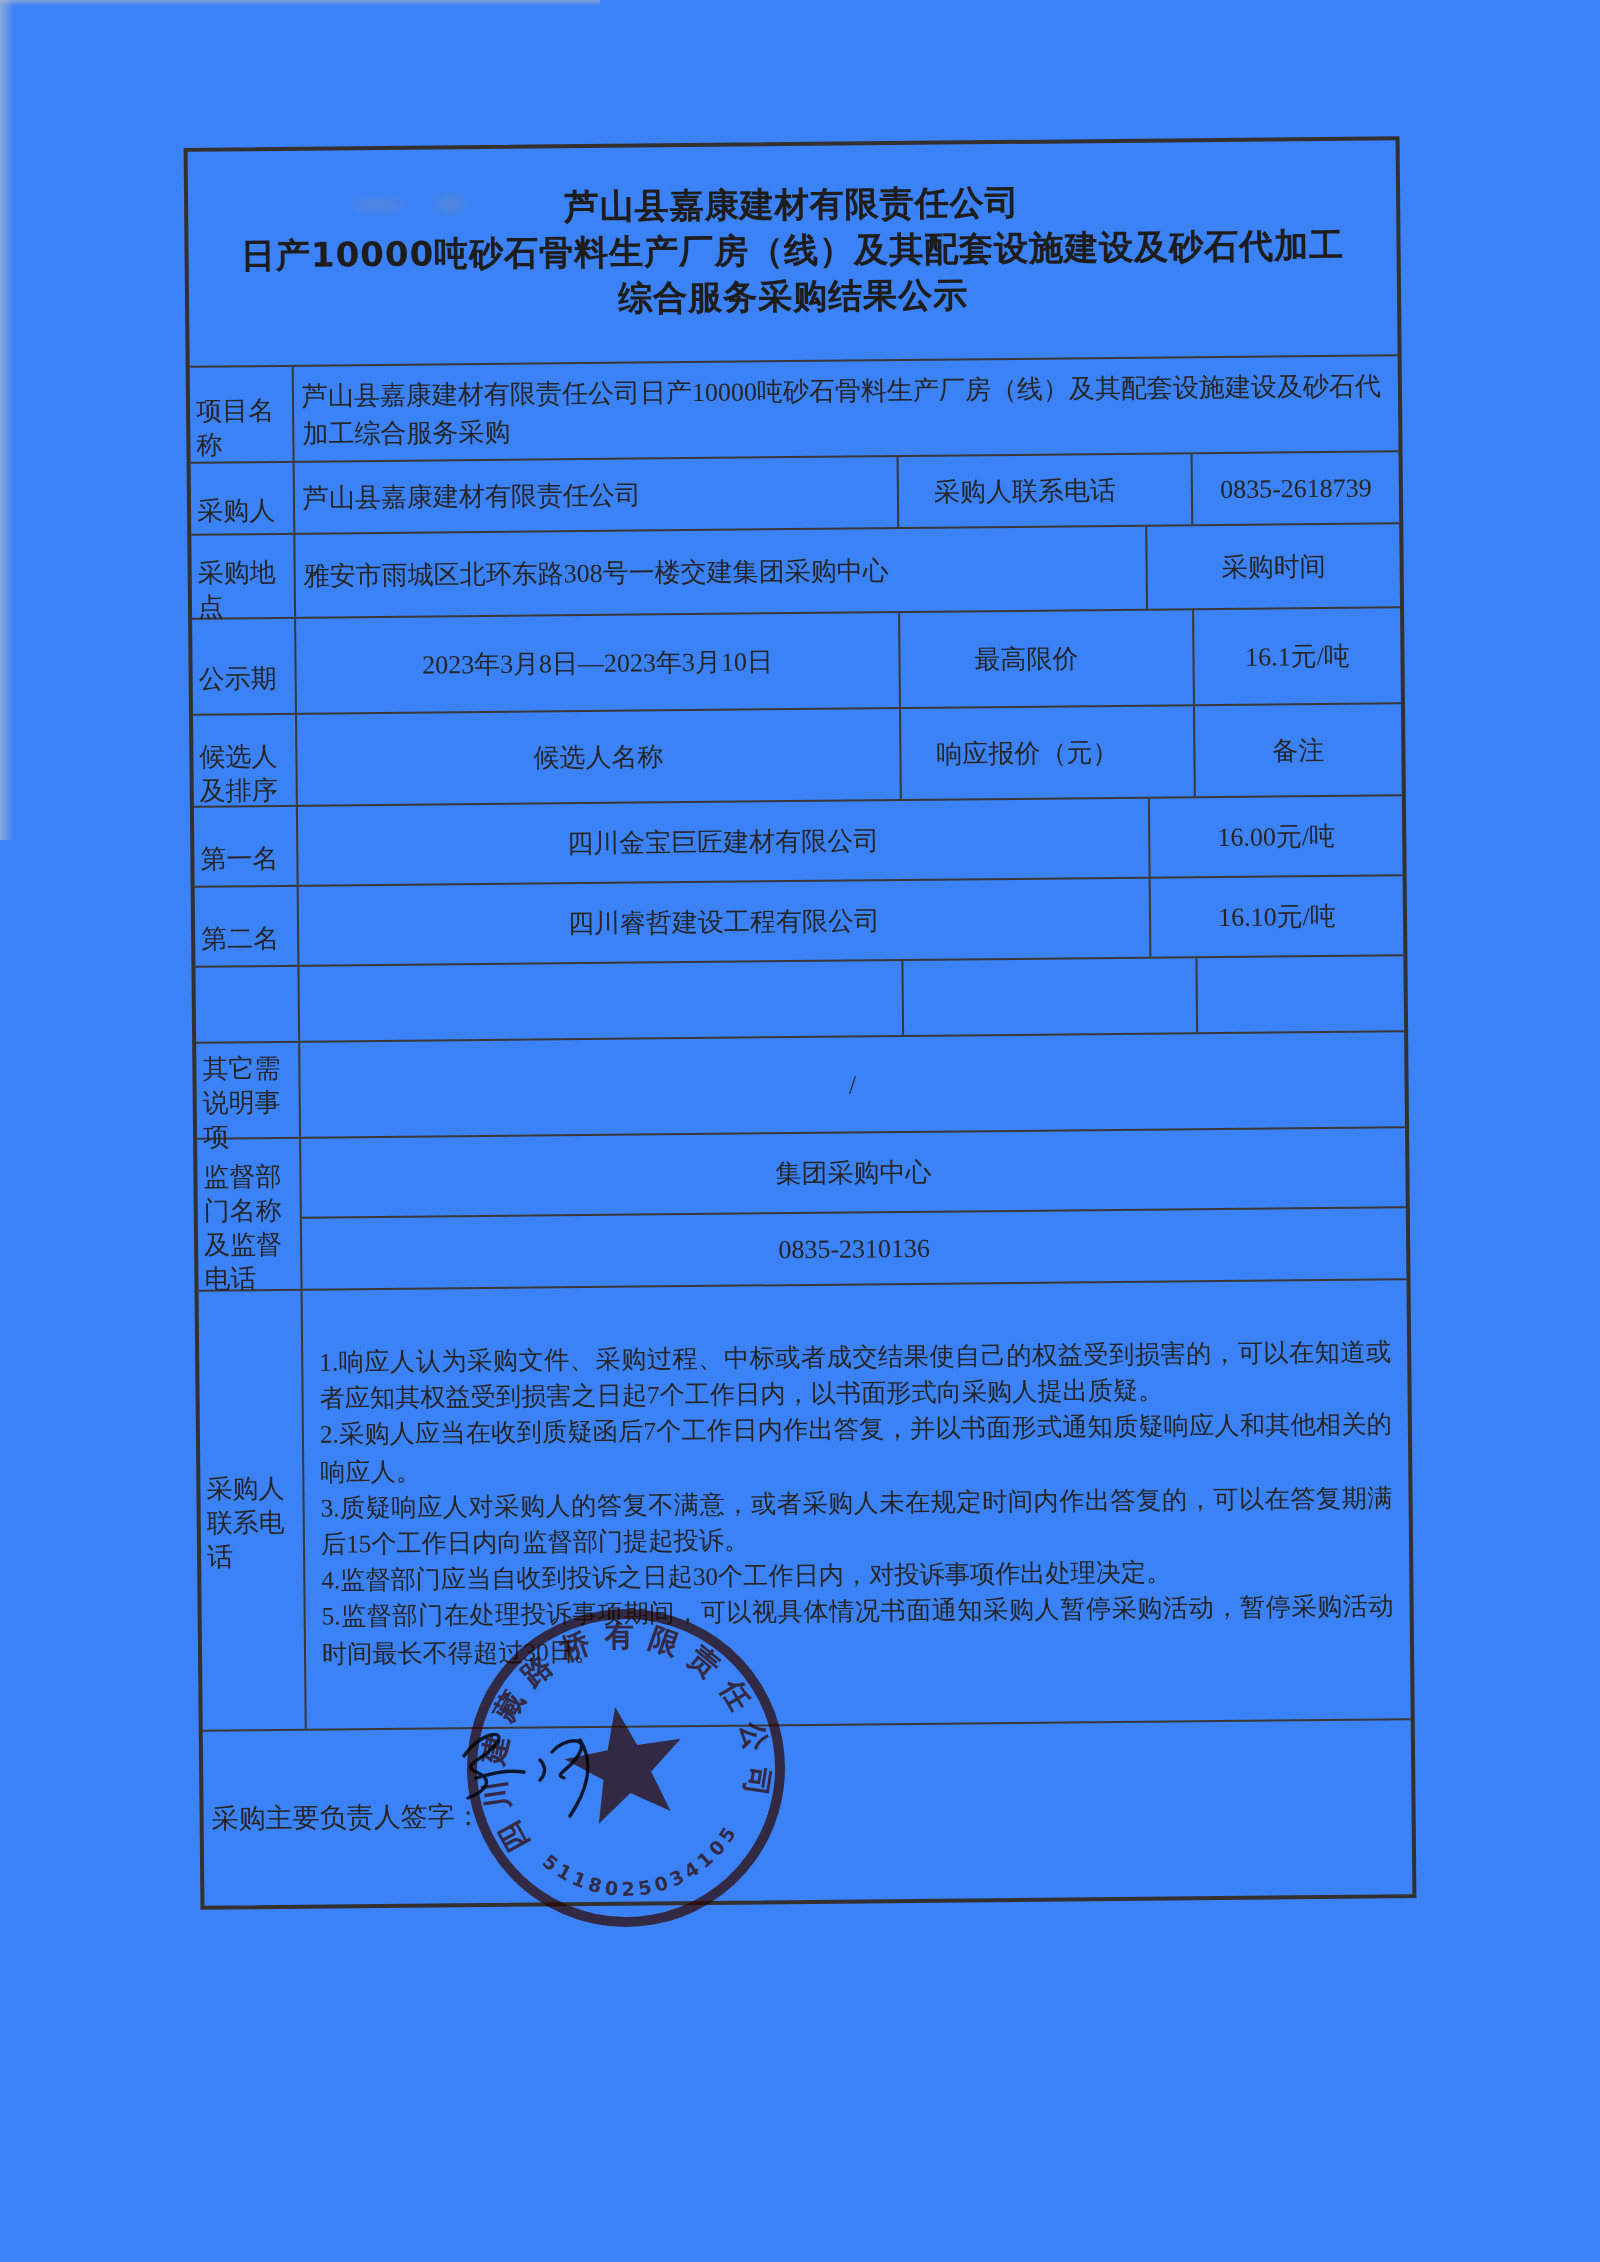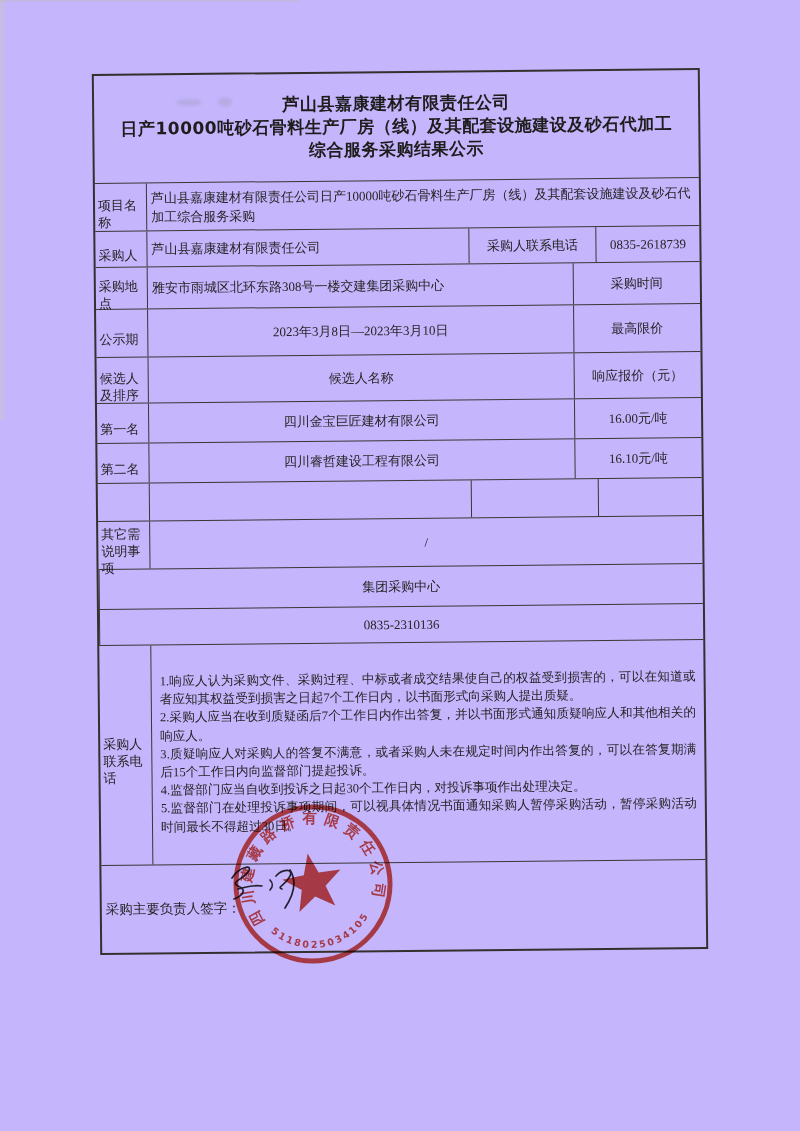--- a/index.html
+++ b/index.html
@@ -1,17 +1,17 @@
 <!DOCTYPE html>
 <html><head>
 <meta charset="utf-8">
 <style>
   html,body{margin:0;padding:0;background:#ffffff;}
   .sheet{
-    position:relative;width:800px;height:1131px;background:#c4b5fd;
+    position:relative;width:800px;height:1131px;background:#3b82f6;
     overflow:hidden;
     font-family:"Liberation Serif","DejaVu Serif",serif;
     color:#262424;
   }
   
   .scan-edge-left{position:absolute;left:0;top:0;width:7px;height:420px;
     background:linear-gradient(to right,#c9c7c6,rgba(255,255,255,0));opacity:.55;}
   .scan-edge-top{position:absolute;left:0;top:0;width:300px;height:3px;
     background:linear-gradient(to bottom,#bdbbba,rgba(255,255,255,0));opacity:.5;}
   .smudge{position:absolute;background:#8a8a92;border-radius:50%;filter:blur(1.5px);opacity:.22;}
@@ -28,21 +28,21 @@
   }
   .row{display:flex;border-top:1px solid #3a3735;box-sizing:border-box;}
   .row:first-child{border-top:none;}
   .cell{box-sizing:border-box;display:flex;align-items:center;padding:2px 4px;
     font-size:13px;line-height:17px;}
   .lab{flex:0 0 51px;width:51px;padding:2px 3px;}
   .lab span{display:block;margin-top:12px;}
   .cwide{flex:1;border-left:1px solid #3a3735;}
   .c2{flex:1;border-left:1px solid #3a3735;}
   .c3{flex:0 0 127px;width:127px;border-left:1px solid #3a3735;justify-content:center;text-align:center;}
-  .c4{flex:0 0 104px;width:104px;border-left:1px solid #3a3735;justify-content:center;text-align:center;}
+  .c4{flex:0 0 104px;width:104px;border-left:1px solid #3a3735;justify-content:center;text-align:center;margin-left:20px;}
   .center{justify-content:center;text-align:center;}
 
   .r-title{height:107px;flex-direction:column;justify-content:center;align-items:center;border-top:none;}
   .r-title .tline{
     font-family:"DejaVu Sans","Liberation Sans",sans-serif;
     font-weight:bold;font-size:17px;line-height:23px;letter-spacing:.5px;
     text-align:center;color:#1f1d1c;
   }
   .r-project{height:48px;}
   .r-project .cwide{line-height:19px;}
@@ -118,28 +118,30 @@
       <div class="cell c2">雅安市雨城区北环东路308号一楼交建集团采购中心</div>
       <div class="cell c3">采购时间</div>
     </div>
 
     <div class="row r-publicity">
       <div class="cell lab">
           <span>公示期</span>
         </div>
       <div class="cell c2 center">2023年3月8日—2023年3月10日</div>
       <div class="cell c3">最高限价</div>
+      <div class="cell c4">16.1元/吨</div>
     </div>
 
     <div class="row r-candhead">
       <div class="cell lab">
           <span>候选人及排序</span>
         </div>
       <div class="cell c2 center">候选人名称</div>
       <div class="cell c3">响应报价（元）</div>
+      <div class="cell c4">备注</div>
     </div>
 
     <div class="row r-cand">
       <div class="cell lab">
           <span>第一名</span>
         </div>
       <div class="cell c2 center">四川金宝巨匠建材有限公司</div>
       <div class="cell c3">16.00元/吨</div>
     </div>
 
@@ -161,20 +163,23 @@
     </div>
 
     <div class="row r-other">
       <div class="cell lab">
           <span>其它需说明事项</span>
         </div>
       <div class="cell cwide center">/</div>
     </div>
 
     <div class="row r-supervision">
+      <div class="cell lab">
+          <span>监督部门名称及监督电话</span>
+        </div>
       <div class="sup-stack">
         <div class="sup-a">集团采购中心</div>
         <div class="sup-b">0835-2310136</div>
       </div>
     </div>
 
     <div class="row r-objection">
       <div class="cell lab">
           <span>采购人联系电话</span>
         </div>

